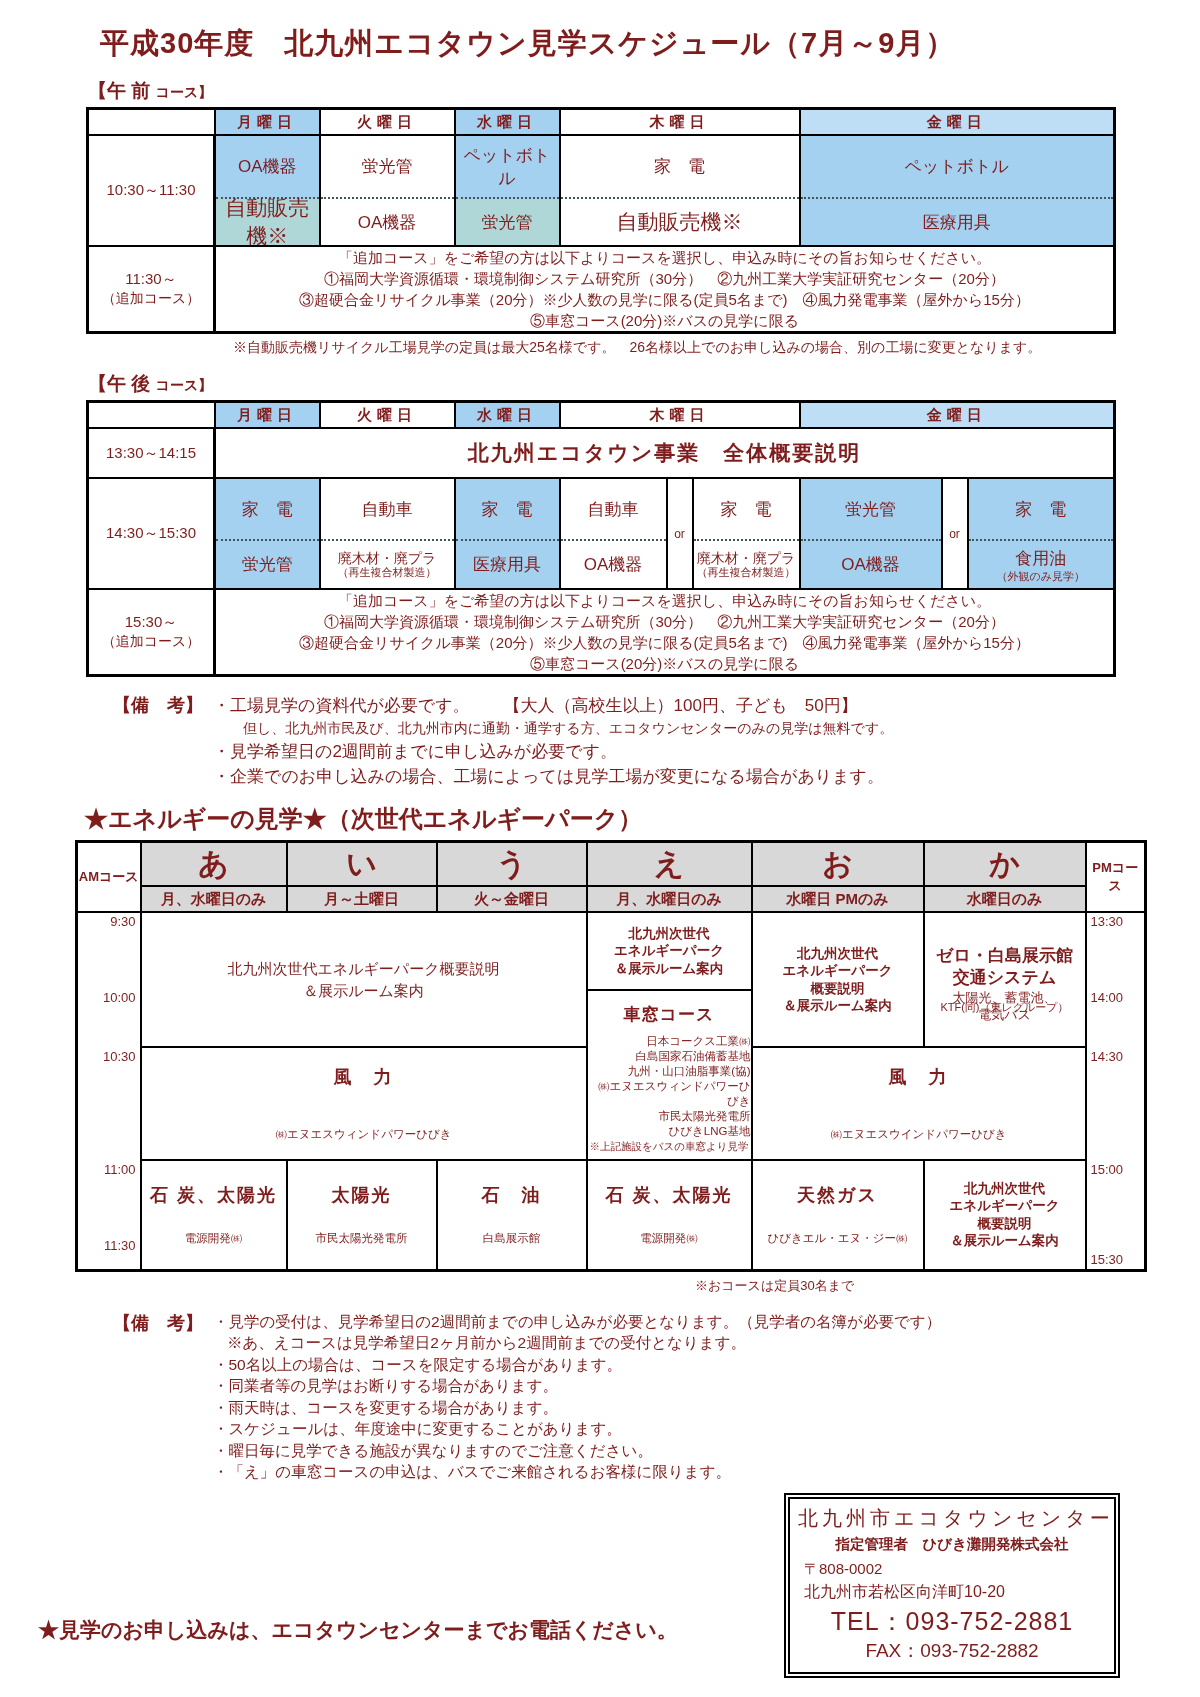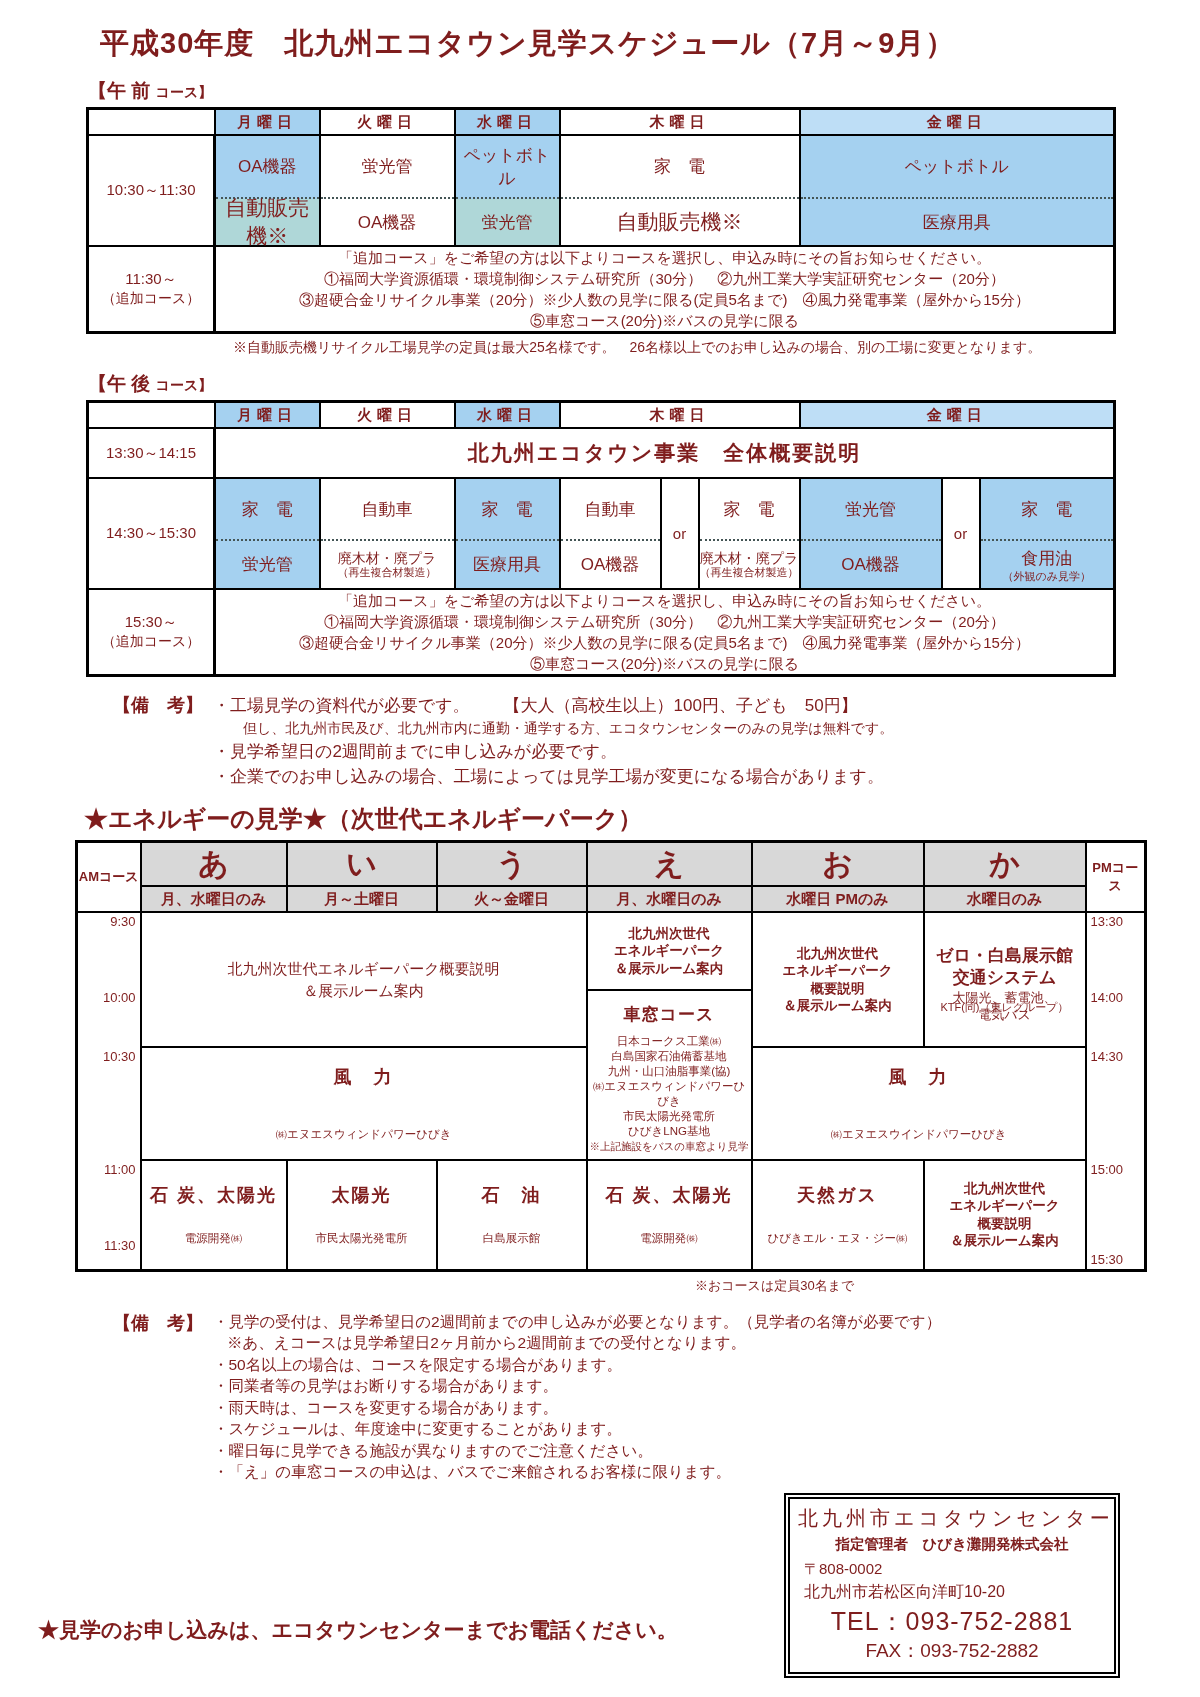--- a/index.html
+++ b/index.html
@@ -24,21 +24,21 @@
   .split .bot{height:46px;}
   .split .bot.small-txt{font-size:21px;}
   .subsub{font-size:11px;line-height:13px;}
   .pairline{font-size:14px;line-height:16px;}
   .orwrap{display:flex;align-items:stretch;height:109px;}
   .pair{display:flex;flex-direction:column;flex:1;}
   .pair .ptop{flex:0 0 60px;display:flex;align-items:center;justify-content:center;font-size:17px;border-bottom:2px dotted #455;}
   .pair .pbot{flex:1;display:flex;flex-direction:column;align-items:center;justify-content:center;font-size:17px;}
   .pair.pleft{border-right:2px solid #000;}
   .pair.pright{border-left:2px solid #000;}
-  .orlabel{width:36px;display:flex;align-items:center;justify-content:center;font-size:15px;}
+  .orlabel{width:24px;display:flex;align-items:center;justify-content:center;font-size:12px;}
   .addl{text-align:left;font-size:15px;line-height:21px;padding:6px 10px 10px 12px;}
   .time2{font-size:14px;line-height:19px;}
   .tnote{margin:5px 0 4px 233px;font-size:14px;}
   
   .remarks{display:flex;margin:16px 0 0 113px;}
   .rlabel{flex:0 0 100px;font-size:18px;font-weight:bold;}
   .rbody1{font-size:17px;line-height:25px;}
   .rbody1 .indent-small{font-size:14px;line-height:21px;margin-left:30px;}
   .rbody2{font-size:15.5px;line-height:21.5px;}
   .rbody2 .indent2{margin-left:14px;}
@@ -61,21 +61,21 @@
   .emain{font-size:18px;font-weight:bold;letter-spacing:2px;}
   .esub{font-size:11.5px;font-weight:normal;letter-spacing:0;}
   .gap26{display:flex;flex-direction:column;align-items:center;justify-content:center;row-gap:24px;height:100%;}
   .gap40{display:flex;flex-direction:column;align-items:center;justify-content:center;row-gap:38px;height:100%;}
   .kzero{position:relative;height:100%;display:flex;flex-direction:column;align-items:center;padding-top:8px;box-sizing:border-box;}
   .kz-big{font-size:17px;font-weight:bold;line-height:22px;}
   .kz-mid{font-size:13px;line-height:17px;}
   .kz-sub{position:absolute;bottom:8px;width:100%;font-size:11px;}
   .window-cell{padding-top:4px;}
   .w-title{font-size:17px;font-weight:bold;margin:6px 0 8px 0;letter-spacing:1px;}
-  .w-item{font-size:11.5px;line-height:15px;}
+  .w-item{font-size:11.5px;line-height:15px;text-align:right;}
   .w-note{font-size:10.5px;line-height:14px;}
   .efoot{margin:5px 0 0 695px;font-size:13px;}
   
   .bottom-row{display:flex;margin-top:10px;align-items:flex-start;}
   .stars{margin-left:38px;margin-top:116px;font-size:21px;font-weight:bold;line-height:41px;}
   .contact-box{margin-left:auto;margin-right:80px;width:336px;border:2px solid #000;padding:2px;box-sizing:border-box;}
   .cb-inner{border:2px solid #000;padding:6px 8px 8px 8px;}
   .cb-name{font-size:20px;letter-spacing:4px;text-align:center;white-space:nowrap;}
   .cb-mgr{font-size:14.5px;font-weight:bold;text-align:center;margin-top:3px;}
   .cb-postal{font-size:15px;text-align:left;margin:6px 0 0 6px;}

